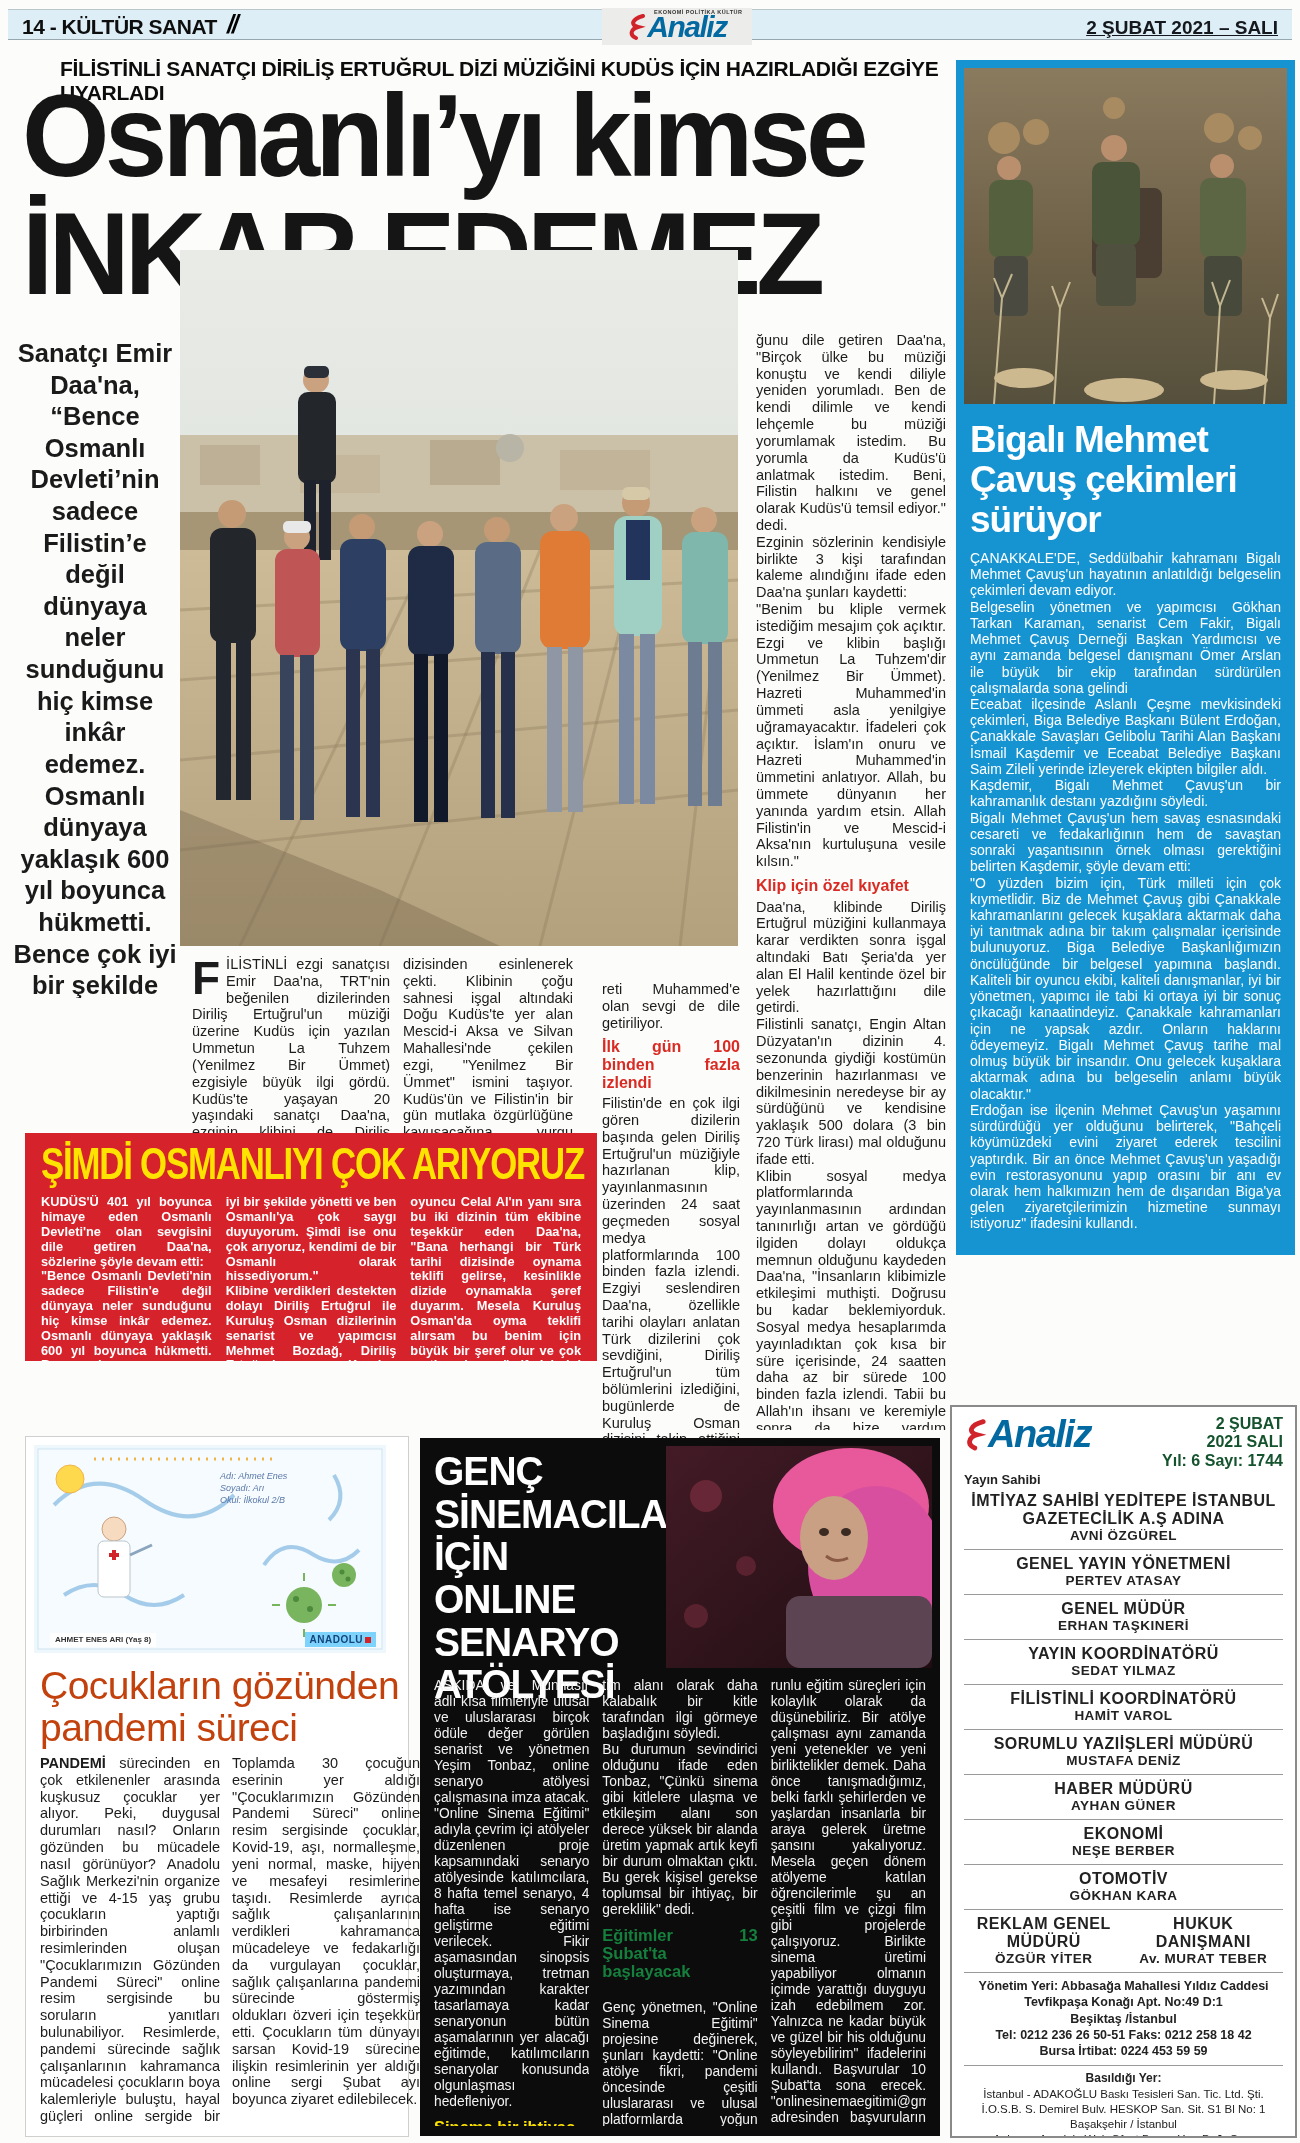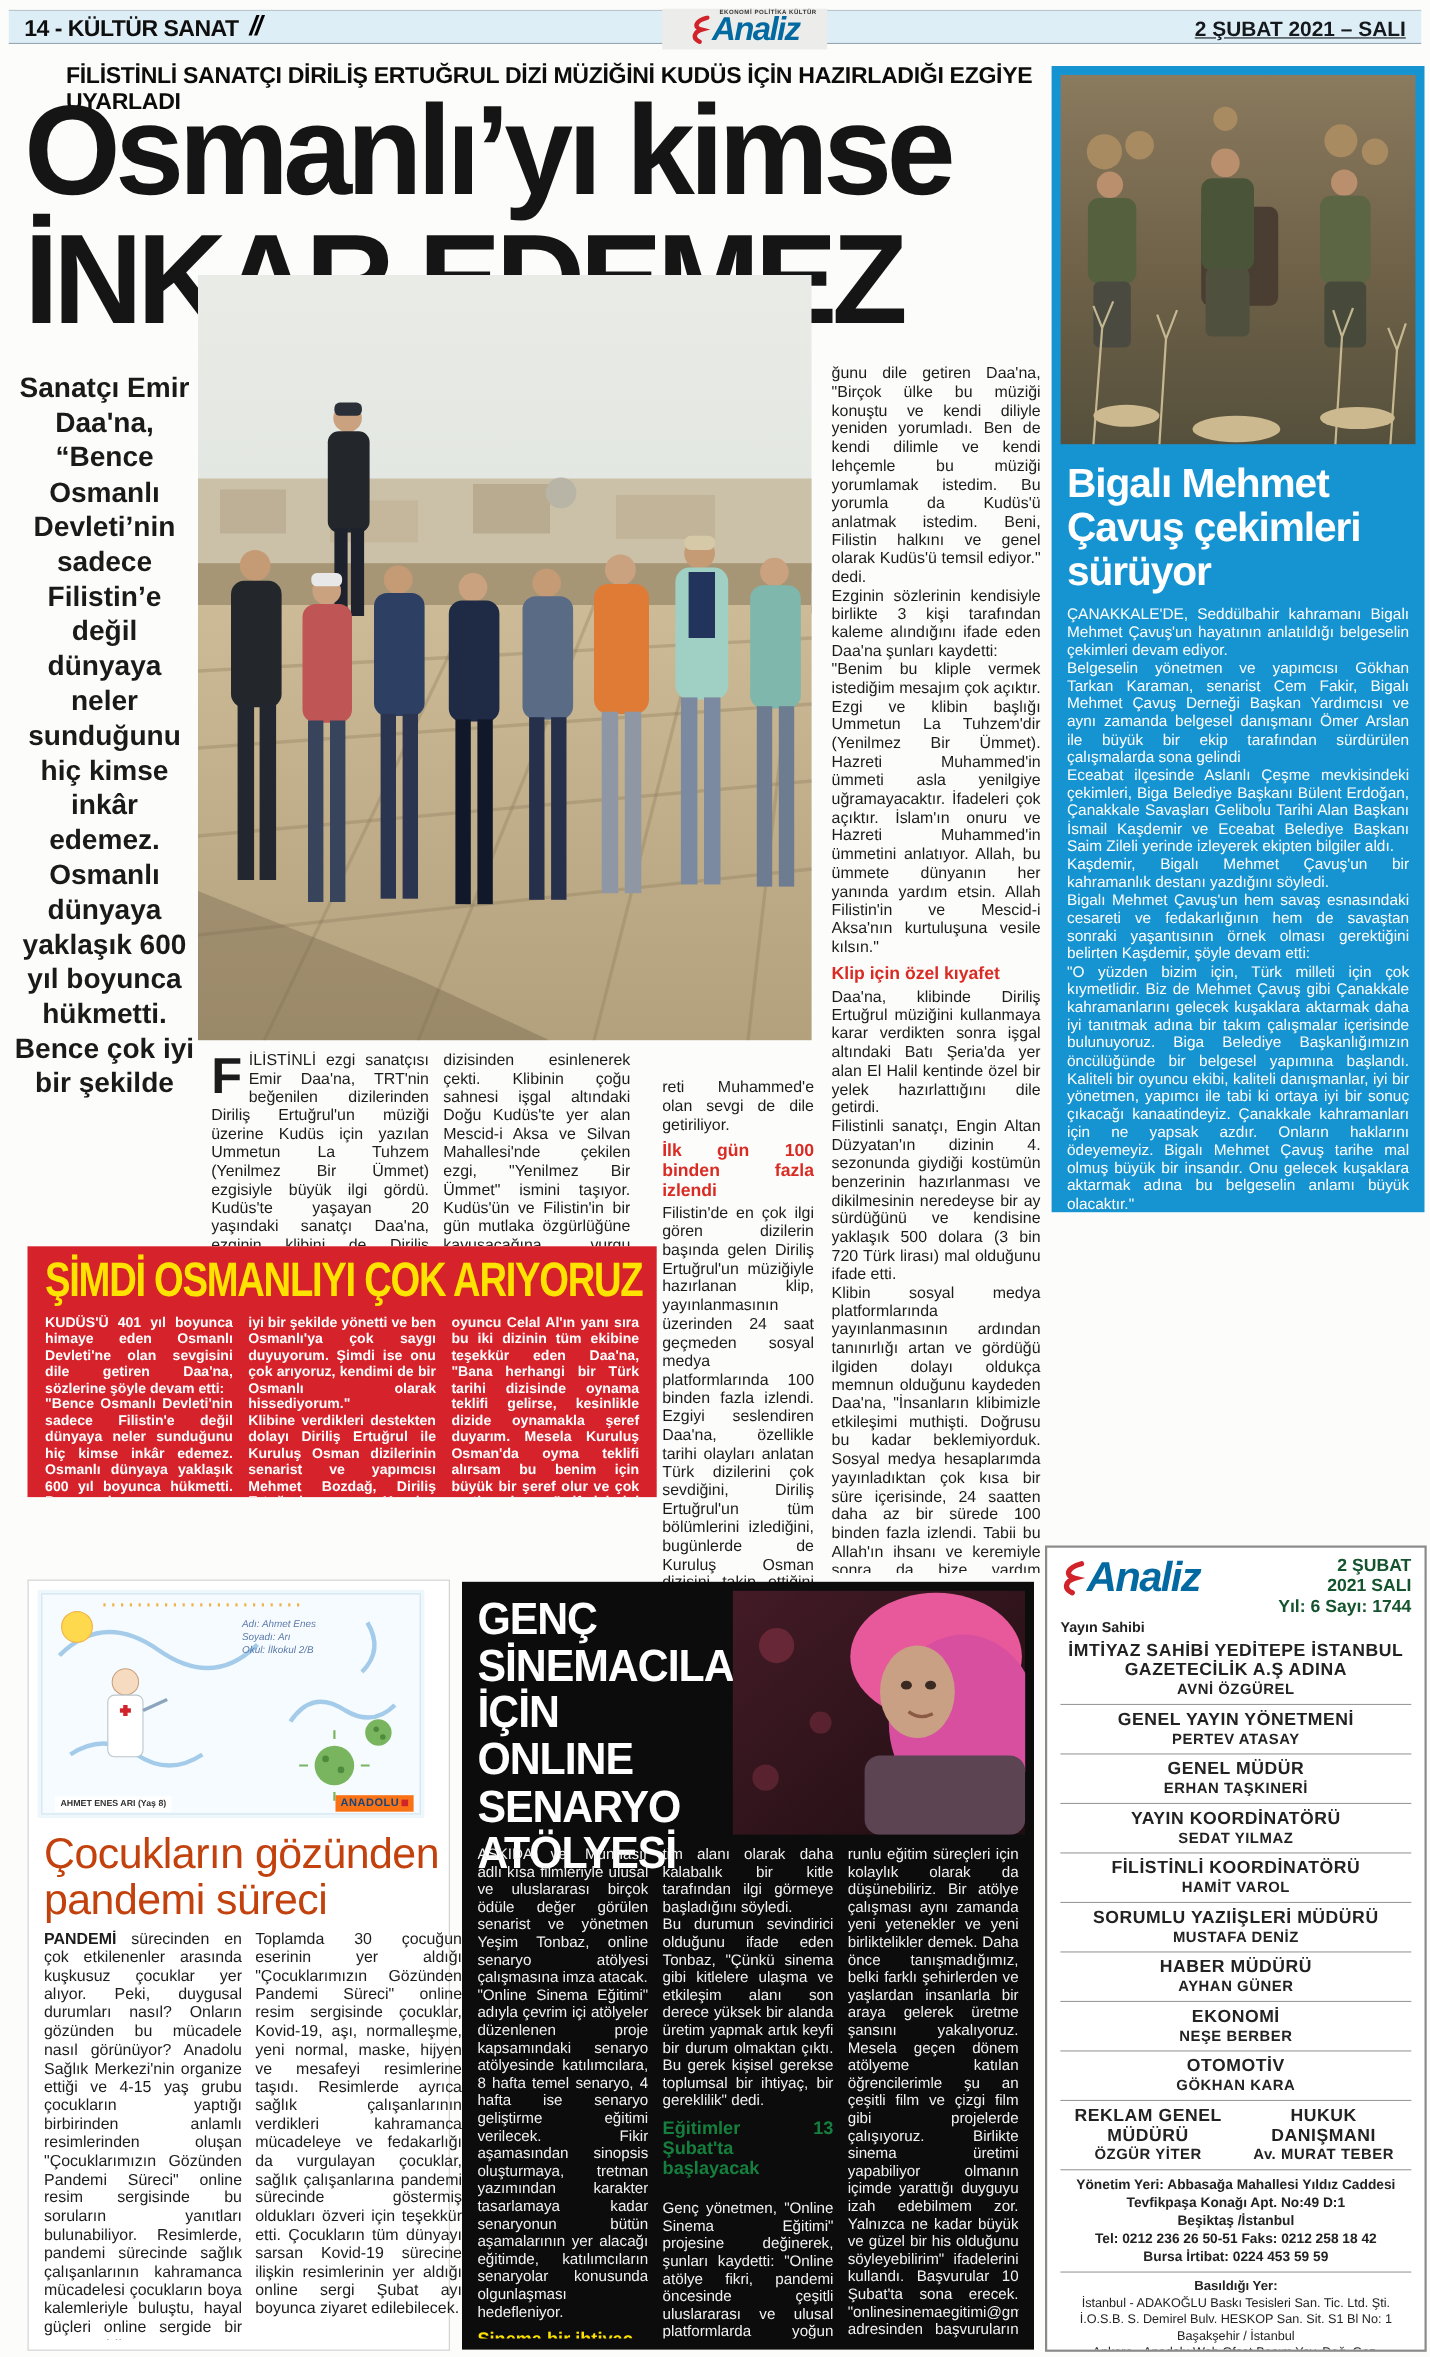--- a/index.html
+++ b/index.html
@@ -46,38 +46,38 @@
   
   .bodytext { font-size:14.5px; line-height:1.16; color:#1c1c1c; overflow:hidden; }
   .colA { left:192px; top:956px; width:198px; height:177px; }
   .colB { left:403px; top:956px; width:170px; height:177px; }
   .colC { left:602px; top:956px; width:138px; height:477px;margin-top:25px; }
   .col4 { left:756px; top:332px; width:190px; height:1098px; }
   .dropcap { float:left; font-size:46px; font-weight:800; line-height:0.85; padding:3px 6px 0 0; }
   .subhead-red { color:#d92b23; font-weight:800; font-size:16px; line-height:1.1; margin:7px 0 4px; }
 
   
-  .blue-box { left:956px; top:60px; width:339px; height:1042px; background:#1694d2; overflow:hidden; }
+  .blue-box { left:956px; top:60px; width:339px; height:1195px; background:#1694d2; overflow:hidden; }
   .blue-photo { margin:8px 8px 0; height:336px; }
   .blue-h { margin:16px 14px 0; font-size:37px; font-weight:700; color:#fff; line-height:1.08; letter-spacing:-1px; }
   .blue-body { margin:10px 14px 0; font-size:14px; line-height:1.16; color:#fff; }
 
   
   .red-box { left:25px; top:1133px; width:572px; height:228px; background:#d6222b; padding:8px 16px 10px; overflow:hidden; }
   .red-h { color:#ffe300; font-size:44px; font-weight:800; white-space:nowrap; letter-spacing:-1.5px;
     transform:scaleX(0.79); transform-origin:left top; line-height:1.05; }
   .red-cols { display:flex; gap:14px; margin-top:8px; }
   .red-col { flex:1; font-size:12.8px; font-weight:700; color:#fff; line-height:1.16; text-align:justify; }
 
   
   .bl-box { left:25px; top:1436px; width:384px; height:701px; border:1px solid #cfcfcf; background:#fff; }
   .drawing { position:absolute; left:8px; top:8px; width:352px; height:208px; }
   .drawing-caption { position:absolute; left:16px; bottom:6px; background:#ffffffee; padding:2px 5px;
     font-size:8px; font-weight:700; color:#333; line-height:1.25; }
-  .agency-mark { position:absolute; right:10px; bottom:6px; background:#f97316; padding:2px 5px;
+  .agency-mark { position:absolute; right:10px; bottom:6px; background:#7dd3fc; padding:2px 5px;
     font-size:10px; font-weight:800; color:#13447c; letter-spacing:0.5px; }
   .agency-mark .sq { display:inline-block; width:6px; height:6px; background:#d1232a; margin-left:2px; }
   .bl-h { position:absolute; left:14px; top:228px; width:360px; font-size:39px; font-weight:400;
     color:#c2410c; line-height:1.07; letter-spacing:-0.5px; }
   .bl-col1 { position:absolute; left:14px;  top:318px; width:180px; height:372px; }
   .bl-col2 { position:absolute; left:206px; top:318px; width:188px; height:372px; }
   .lead-in { font-weight:800; }
 
   
   .bb { left:420px; top:1438px; width:520px; height:698px; background:#0c0c0c; overflow:hidden; }

